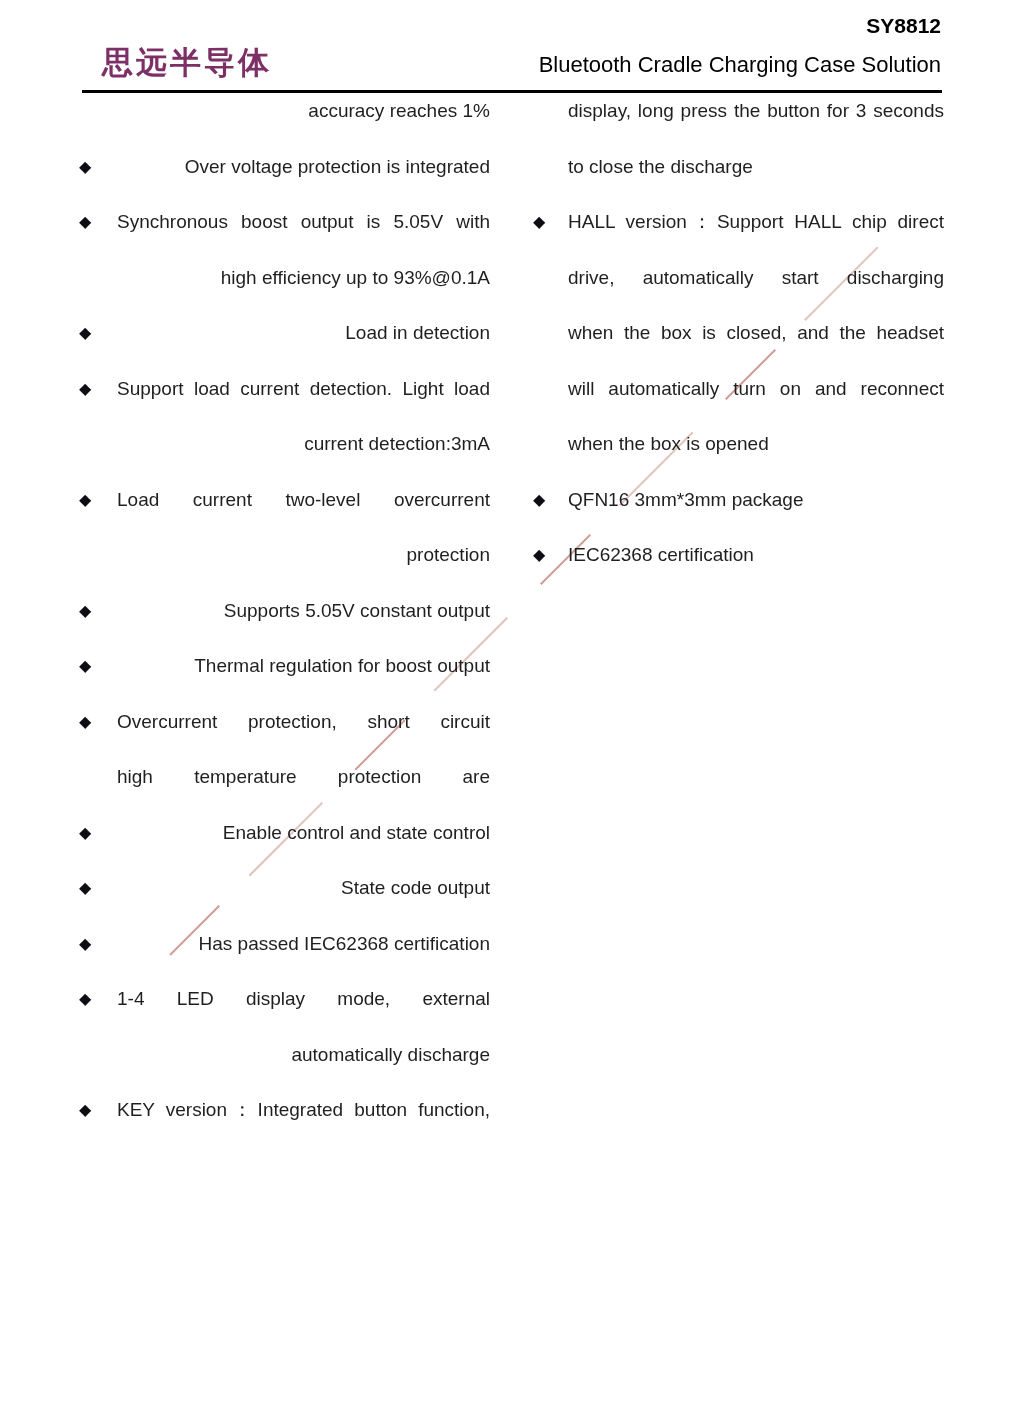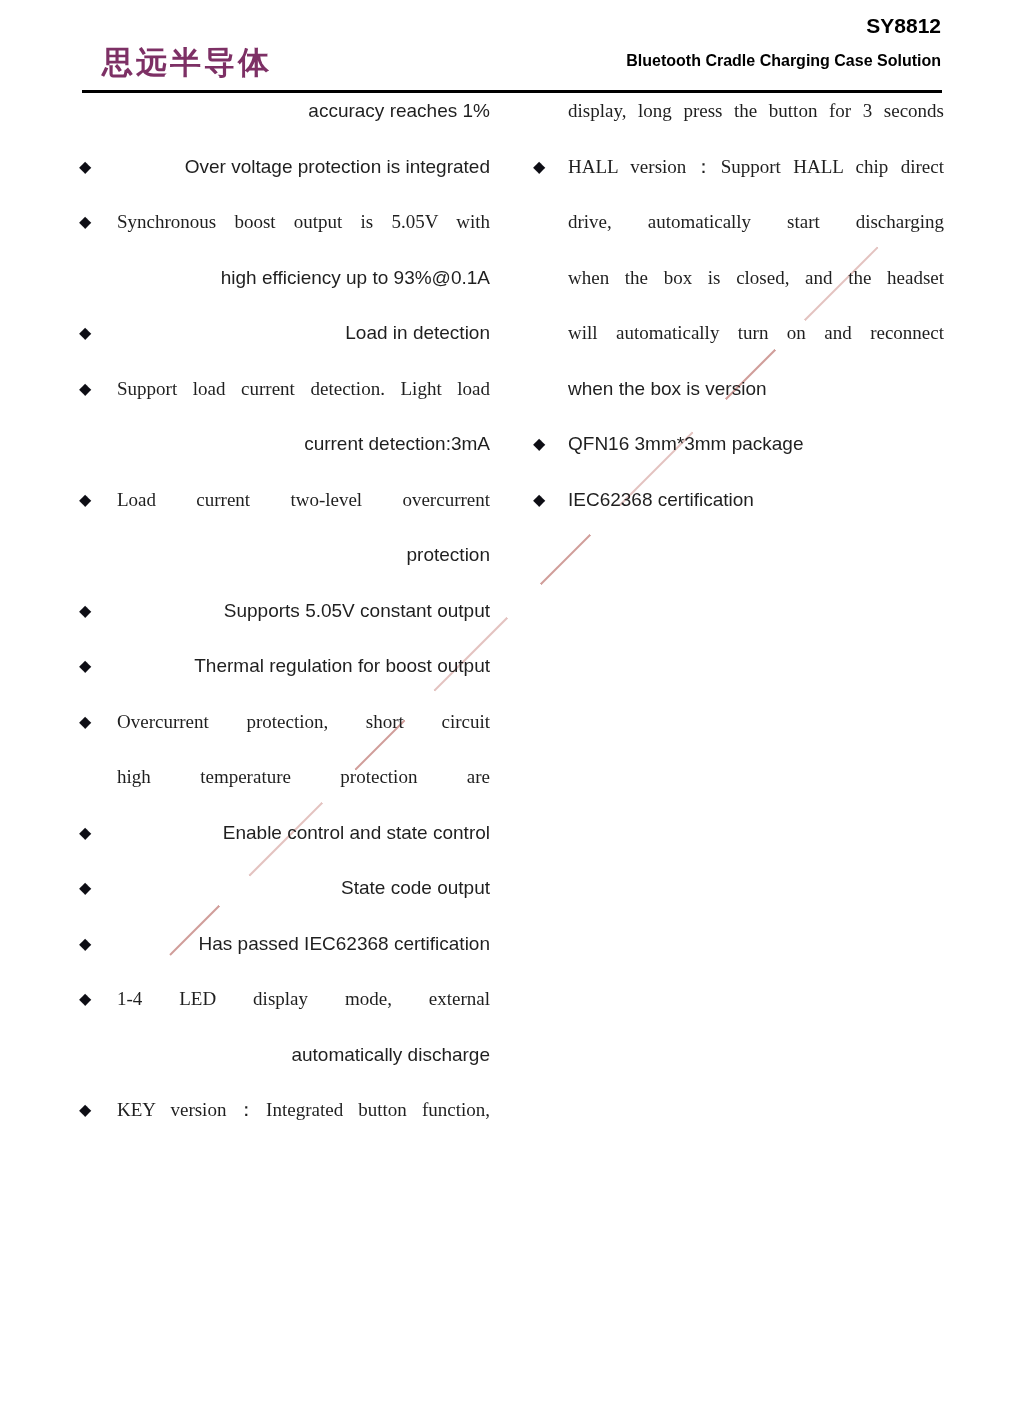--- a/index.html
+++ b/index.html
@@ -21,21 +21,21 @@
     white-space:nowrap;
   }
   .part-number{
     position:absolute;right:83px;top:14px;
     font-size:21px;font-weight:bold;color:#000;
     white-space:nowrap;
     margin-left:12px;
   }
   .doc-title{
     position:absolute;right:83px;top:52px;
-    font-size:16px;font-weight:bold;color:#000;
+    font-size:22px;font-weight:normal;color:#000;
     white-space:nowrap;
   }
   .header-rule{
     position:absolute;left:82px;top:90px;
     width:860px;height:3px;background:#000;
   }
   
   .watermark{
     position:absolute;left:170px;top:954px;
     width:1005px;height:2px;
@@ -63,21 +63,20 @@
   .line{
     position:relative;
     height:55.5px;line-height:55.5px;
     font-size:19px;
     overflow:hidden;
     white-space:nowrap;
   }
   .line.jl{
     white-space:normal;
     text-align:justify;
-    font-family:Liberation Serif, serif;
   }
   .line.jl::after{content:"";display:inline-block;width:100%;height:0;}
   .bullet{
     position:absolute;left:1px;top:0;
     height:55.5px;line-height:55.5px;
     font-size:16px;color:#0d0d14;
   }
 </style>
 </head>
 <body>
@@ -136,27 +135,28 @@
       <div class="line jl"><span class="bullet">◆</span>1-4 LED display mode, external</div>
       <div class="line">automatically discharge</div>
     </div>
     <div class="item">
       <div class="line jl"><span class="bullet">◆</span>KEY version：Integrated button function,</div>
     </div>
   </div>
 <div class="col col-right" id="col-right">
     <div class="item">
       <div class="line jl">display, long press the button for 3 seconds</div>
+      <div class="line">to close the discharge</div>
     </div>
     <div class="item">
       <div class="line jl"><span class="bullet">◆</span>HALL version：Support HALL chip direct</div>
       <div class="line jl">drive, automatically start discharging</div>
       <div class="line jl">when the box is closed, and the headset</div>
       <div class="line jl">will automatically turn on and reconnect</div>
-      <div class="line">when the box is version</div>
+      <div class="line">when the box is opened</div>
     </div>
     <div class="item">
       <div class="line"><span class="bullet">◆</span>QFN16 3mm*3mm package</div>
     </div>
     <div class="item">
       <div class="line"><span class="bullet">◆</span>IEC62368 certification</div>
     </div>
   </div>
 
 </body></html>

